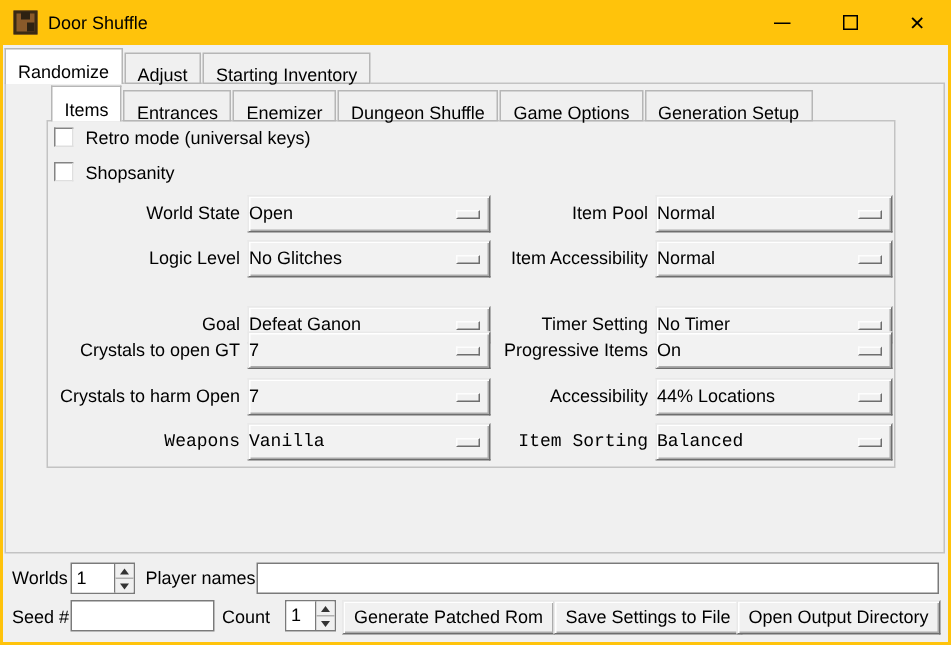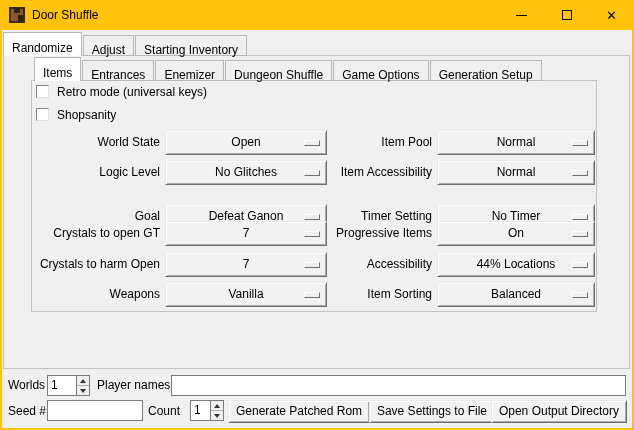--- a/index.html
+++ b/index.html
@@ -39,27 +39,27 @@
   
   .check-row { position:absolute; left:36px; height:15px; display:flex; align-items:center; }
   .cr1 { top:84px; } .cr2 { top:107px; }
   .checkbox { width:13px; height:13px; background:#fff;
     border:1px solid; border-color:#848484 #dfdfdf #dfdfdf #848484; }
   .check-label { margin-left:8px; white-space:nowrap; }
   
   .opt-label { position:absolute; height:25px; line-height:25px; text-align:right; white-space:nowrap; }
   .lblL { left:14px;  width:146px; }
   .lblR { left:322px; width:110px; }
-  .dropdown { position:absolute; height:25px; line-height:23px; text-align:center;
+  .dropdown { position:absolute; height:25px; line-height:23px; text-align:left;
     background:#f2f2f2; border:1px solid; border-color:#e9e9e9 #6e6e6e #6e6e6e #e9e9e9;
     box-shadow: inset 1px 1px 0 #ffffff, inset -1px -1px 0 #ababab; }
   .ddL { left:165px; width:162px; }
   .ddR { left:437px; width:158px; }
   .r1 { top:130px; } .r2 { top:160px; } .r3 { top:204px; }
-  .r4 { top:221px; } .r5 { top:252px; } .r6 { top:282px; }
+  .r4 { top:221px; } .r5 { top:252px; } .r6 { top:282px;font-family:Liberation Mono, monospace; }
   .dd-indicator { position:absolute; right:6px; top:9px; width:16px; height:6px;
     background:#f0f0f0; border:1px solid; border-color:#fdfdfd #6e6e6e #6e6e6e #fdfdfd; }
   
   .b-label { position:absolute; height:21px; line-height:21px; white-space:nowrap; }
   .textinput { position:absolute; height:21px; background:#fff; border:1px solid #7a7a7a;
     font-family:"Liberation Sans", sans-serif; font-size:12px; padding:0 3px; }
   .spinbox { position:absolute; height:21px; background:#fff; border:1px solid #7a7a7a; display:flex; }
   .spin-value { flex:1; padding-left:3px; line-height:19px; background:#fff; }
   .spin-arrows { width:13px; border-left:1px solid #7a7a7a; display:flex; flex-direction:column; }
   .spin-btn { flex:1; background:#f0f0f0; display:flex; align-items:center; justify-content:center; }

